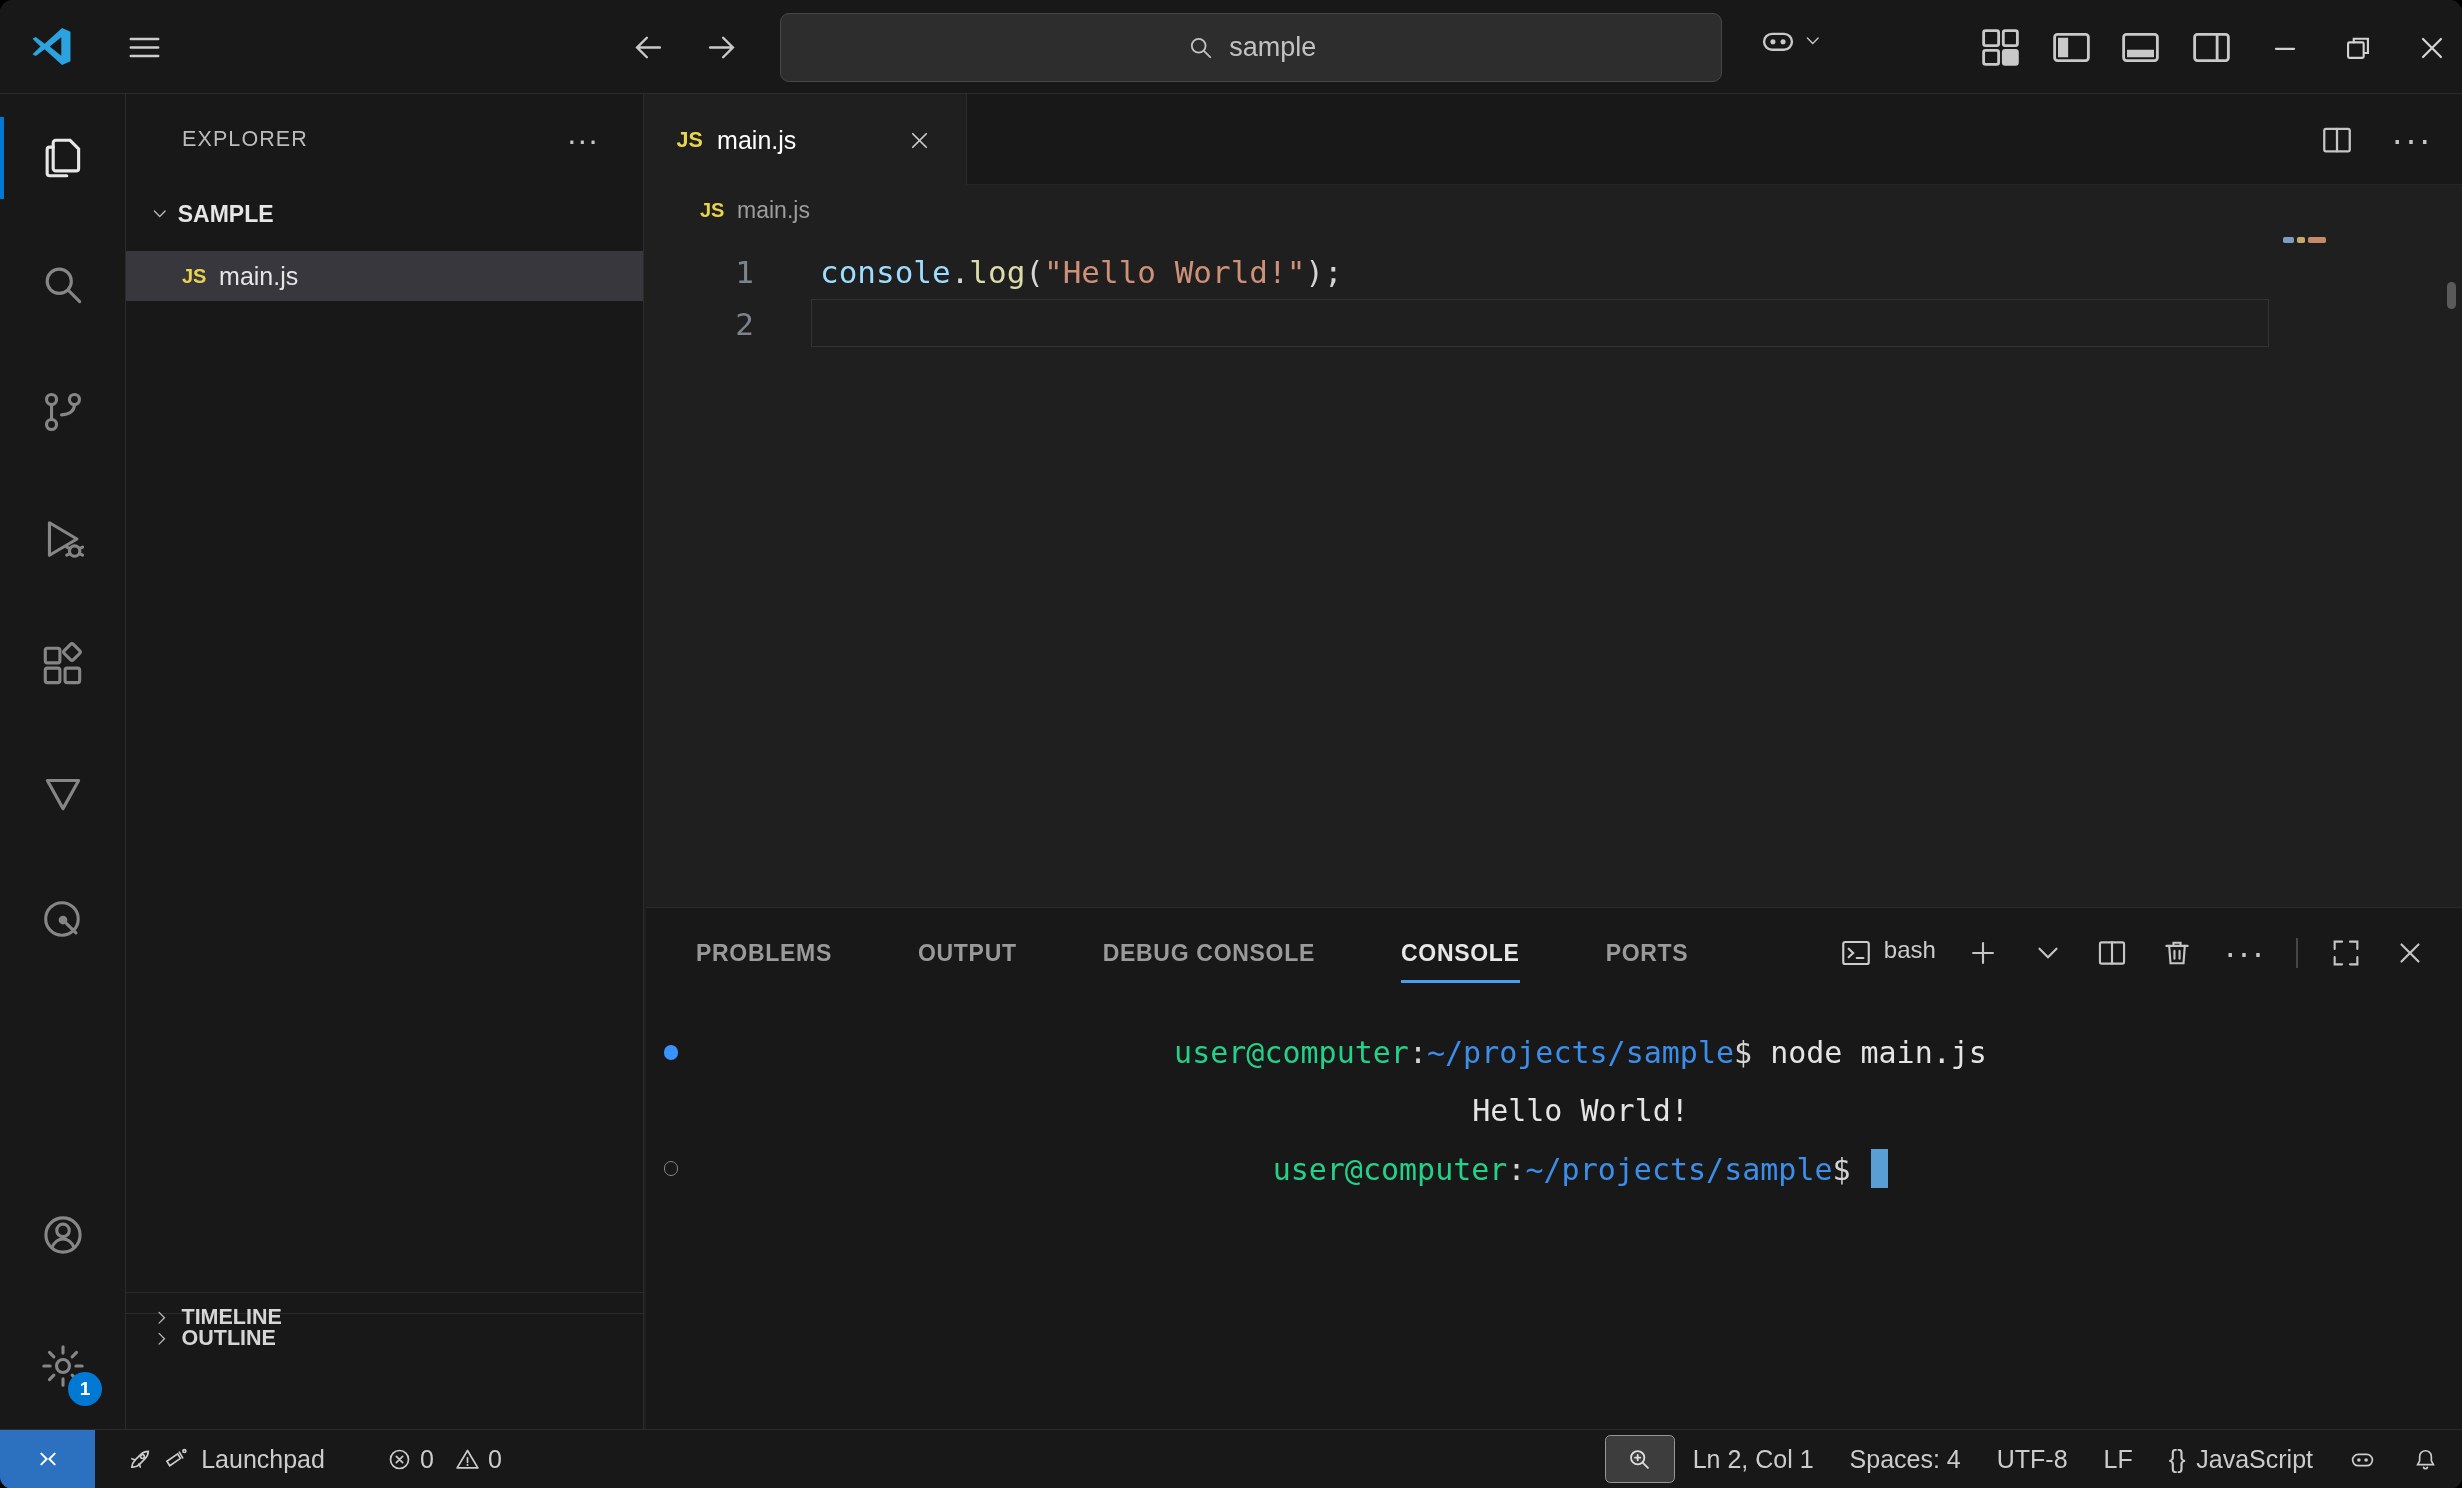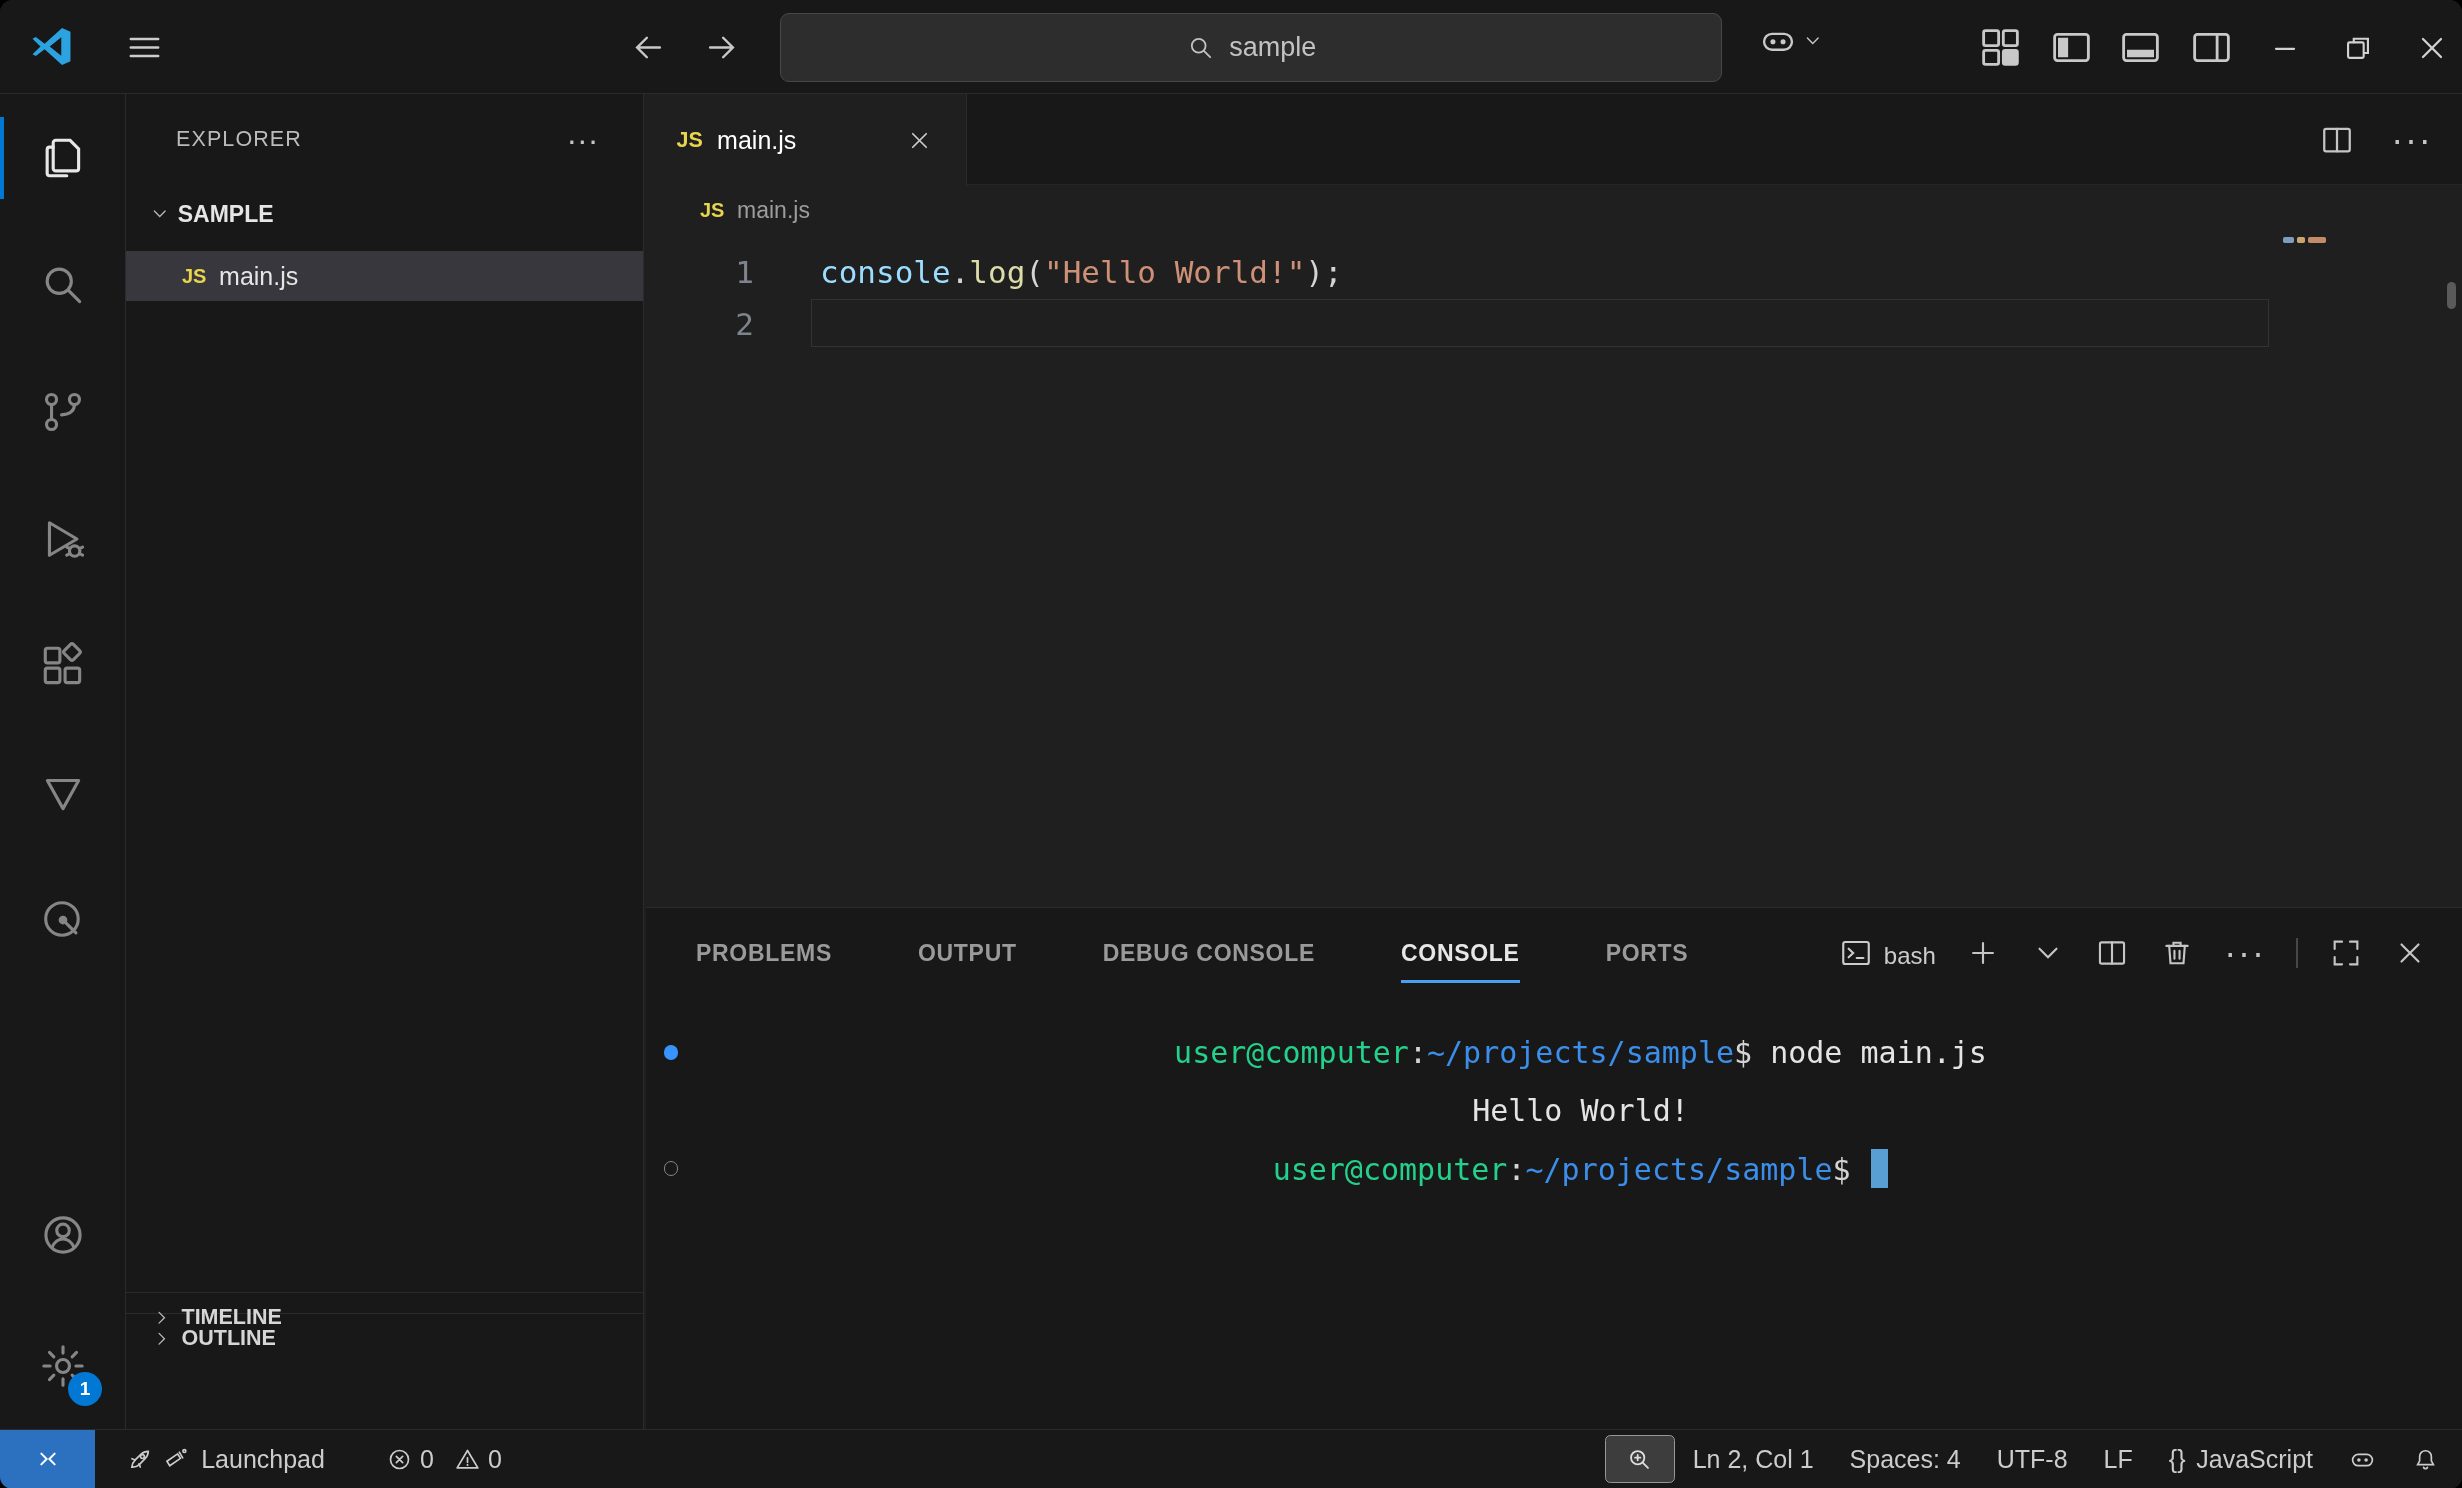--- a/index.html
+++ b/index.html
@@ -28,21 +28,21 @@
   .ab-top { padding-top:14.3px; }
   .ab-item.active { color:#e7e7e7; }
   .ab-item.active::before { content:''; position:absolute; left:0; top:9px; bottom:9px; width:3.6px; background:#0078d4; }
   .ab-item svg { width:50px; height:50px; }
   #ab-accounts { position:absolute; left:0; top:1091px; margin:0; }
   #ab-settings { position:absolute; left:0; top:1222px; margin:0; }
   .ab-badge { position:absolute; left:68px; top:56px; width:34px; height:34px; background:#0078d4; border-radius:50%; color:#ffffff; font-size:19px; font-weight:bold; display:flex; align-items:center; justify-content:center; }
 
   
   #sidebar { position:absolute; left:126px; top:94px; width:518px; height:1335px; background:#181818; border-right:0.9px solid #2b2b2b; }
-  .sb-header { position:absolute; left:50px; right:32px; top:16px; height:59px; display:flex; align-items:center; }
+  .sb-header { position:absolute; left:56px; right:32px; top:16px; height:59px; display:flex; align-items:center; }
   .sb-title { font-size:21.5px; letter-spacing:1.1px; color:#bbbbbb; }
   .sb-more { margin-left:auto; color:#c5c5c5; font-size:32px; line-height:18px; padding:0 12.6px; }
   .sb-section { position:absolute; left:0; right:0; top:94px; height:52px; display:flex; align-items:center; padding-left:23px; gap:7.2px; color:#e6e6e6; font-weight:bold; font-size:23px; }
   .sb-file { position:absolute; left:0; right:0; top:157px; height:50px; background:#37373d; display:flex; align-items:center; padding-left:56px; gap:12.6px; color:#e5e5e5; font-size:25px; }
   .js-badge { color:#e8d44d; font-weight:bold; font-size:20px; font-family:"Liberation Sans",sans-serif; }
   .sb-bottom { position:absolute; left:0; right:0; height:50px; border-top:0.9px solid #2b2b2b; display:flex; align-items:center; padding-left:25px; gap:9px; color:#d6d6d6; font-weight:bold; font-size:21.5px; }
   #sb-outline { top:1219px; }
   #sb-timeline { top:1198px; }
   .chev { width:21.5px; height:21.5px; color:#b6b6b6; }
 
@@ -66,21 +66,21 @@
   #overview-ruler { position:absolute; right:7.2px; top:188px; width:9px; height:27px; background:#5a5a5a; border-radius:4.5px; }
 
   
   #panel { position:absolute; left:646px; top:907px; width:1817px; height:522px; background:#181818; border-top:0.9px solid #2b2b2b; }
   #panel-tabs { position:absolute; left:50px; top:0; height:90px; display:flex; align-items:center; gap:86px; font-size:23px; letter-spacing:0.7px; color:#9a9a9a; }
   .panel-tab { position:relative; height:100%; display:flex; align-items:center;font-weight:bold; }
   .panel-tab.active { color:#e7e7e7; }
   .panel-tab.active::after { content:''; position:absolute; left:0; right:0; bottom:15.2px; height:2.7px; background:#4a9eef; }
   #panel-actions { position:absolute; right:36px; top:0; height:90px; display:flex; align-items:center; gap:30.5px; color:#c5c5c5; }
   #panel-actions svg { width:34px; height:34px; }
-  .shell-item { display:flex; align-items:flex-end; gap:10.8px; font-size:24px; color:#cccccc; }
+  .shell-item { display:flex; align-items:flex-start; gap:10.8px; font-size:24px; color:#cccccc; }
   .vsep { width:1.8px; height:30.5px; background:#474747; }
   #terminal { position:absolute; left:0; right:0; top:115px; font-family:"DejaVu Sans Mono",monospace; font-size:30px; }
   .term-line { position:relative; height:58px; display:flex; align-items:center; padding-left:52px;justify-content:center; }
   .term-content { white-space:pre; }
   .term-deco { position:absolute; left:18px; top:22.4px; width:14.3px; height:14.3px; border-radius:50%; }
   .term-deco.success { background:#3794ff; }
   .term-deco.pending { background:transparent; border:1.8px solid #85858a; }
   .term-cursor { display:inline-block; width:17px; height:39px; background:#5a9fd4; margin-left:2.7px; vertical-align:-8px; }
 
   

